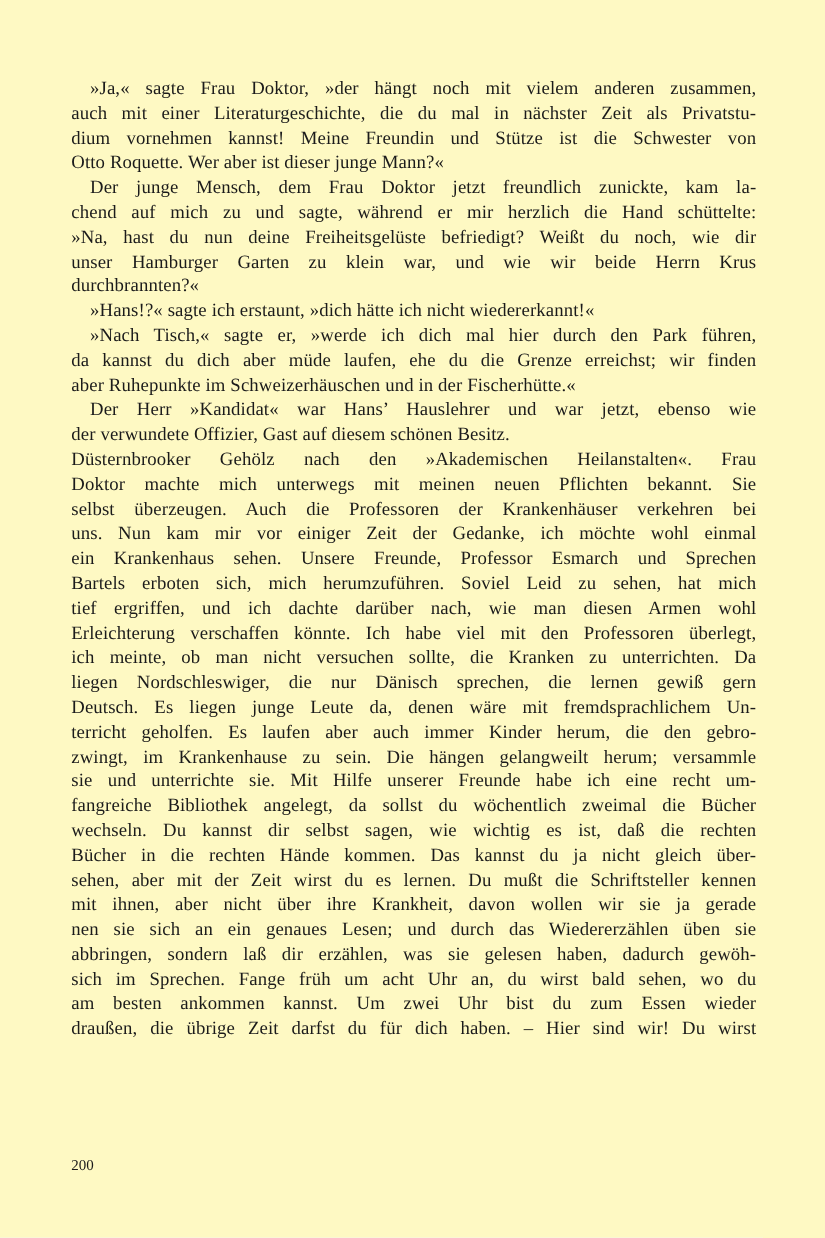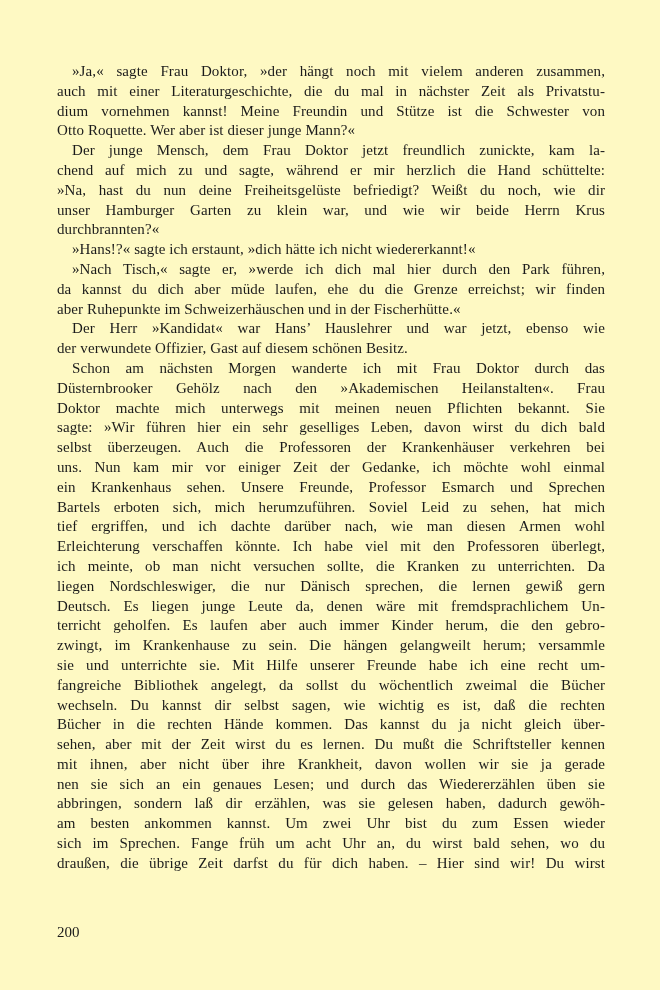--- a/index.html
+++ b/index.html
@@ -33,21 +33,21 @@
     overflow: hidden;
   }
   .line.para-end {
     text-align-last: left;
     -moz-text-align-last: left;
   }
   .line.para-start { text-indent: 15px; }
   .folio {
     position: absolute;
     left: 57px; top: 925px;
-    font-size: 15px;
+    font-size: 12px;
     line-height: 14px;
     color: #1b1b1b;
   }
 </style>
 </head>
 <body>
 
 <div class="page">
   <div class="text-block">
       <div class="para">
@@ -69,42 +69,40 @@
       <div class="para">
         <div class="line para-start">»Nach Tisch,« sagte er, »werde ich dich mal hier durch den Park führen,</div>
         <div class="line">da kannst du dich aber müde laufen, ehe du die Grenze erreichst; wir finden</div>
         <div class="line para-end">aber Ruhepunkte im Schweizerhäuschen und in der Fischerhütte.«</div>
       </div>
       <div class="para">
         <div class="line para-start">Der Herr »Kandidat« war Hans’ Hauslehrer und war jetzt, ebenso wie</div>
         <div class="line para-end">der verwundete Offizier, Gast auf diesem schönen Besitz.</div>
       </div>
       <div class="para">
-        <div class="line para-start">Schon am nächsten Morgen wanderte ich mit Frau Doktor durch das</div>
         <div class="line">Düsternbrooker Gehölz nach den »Akademischen Heilanstalten«. Frau</div>
         <div class="line">Doktor machte mich unterwegs mit meinen neuen Pflichten bekannt. Sie</div>
-        <div class="line">sagte: »Wir führen hier ein sehr geselliges Leben, davon wirst du dich bald</div>
         <div class="line">selbst überzeugen. Auch die Professoren der Krankenhäuser verkehren bei</div>
         <div class="line">uns. Nun kam mir vor einiger Zeit der Gedanke, ich möchte wohl einmal</div>
         <div class="line">ein Krankenhaus sehen. Unsere Freunde, Professor Esmarch und Sprechen</div>
         <div class="line">Bartels erboten sich, mich herumzuführen. Soviel Leid zu sehen, hat mich</div>
         <div class="line">tief ergriffen, und ich dachte darüber nach, wie man diesen Armen wohl</div>
         <div class="line">Erleichterung verschaffen könnte. Ich habe viel mit den Professoren überlegt,</div>
         <div class="line">ich meinte, ob man nicht versuchen sollte, die Kranken zu unterrichten. Da</div>
         <div class="line">liegen Nordschleswiger, die nur Dänisch sprechen, die lernen gewiß gern</div>
         <div class="line">Deutsch. Es liegen junge Leute da, denen wäre mit fremdsprachlichem Un-</div>
         <div class="line">terricht geholfen. Es laufen aber auch immer Kinder herum, die den gebro-</div>
         <div class="line">zwingt, im Krankenhause zu sein. Die hängen gelangweilt herum; versammle</div>
         <div class="line">sie und unterrichte sie. Mit Hilfe unserer Freunde habe ich eine recht um-</div>
         <div class="line">fangreiche Bibliothek angelegt, da sollst du wöchentlich zweimal die Bücher</div>
         <div class="line">wechseln. Du kannst dir selbst sagen, wie wichtig es ist, daß die rechten</div>
         <div class="line">Bücher in die rechten Hände kommen. Das kannst du ja nicht gleich über-</div>
         <div class="line">sehen, aber mit der Zeit wirst du es lernen. Du mußt die Schriftsteller kennen</div>
         <div class="line">mit ihnen, aber nicht über ihre Krankheit, davon wollen wir sie ja gerade</div>
         <div class="line">nen sie sich an ein genaues Lesen; und durch das Wiedererzählen üben sie</div>
         <div class="line">abbringen, sondern laß dir erzählen, was sie gelesen haben, dadurch gewöh-</div>
+        <div class="line">sich im Sprechen. Fange früh um acht Uhr an, du wirst bald sehen, wo du</div>
         <div class="line">am besten ankommen kannst. Um zwei Uhr bist du zum Essen wieder</div>
-        <div class="line">sich im Sprechen. Fange früh um acht Uhr an, du wirst bald sehen, wo du</div>
         <div class="line">draußen, die übrige Zeit darfst du für dich haben. – Hier sind wir! Du wirst</div>
       </div>
     </div>
   <div class="folio">200</div>
 </div>
 
 </body></html>

